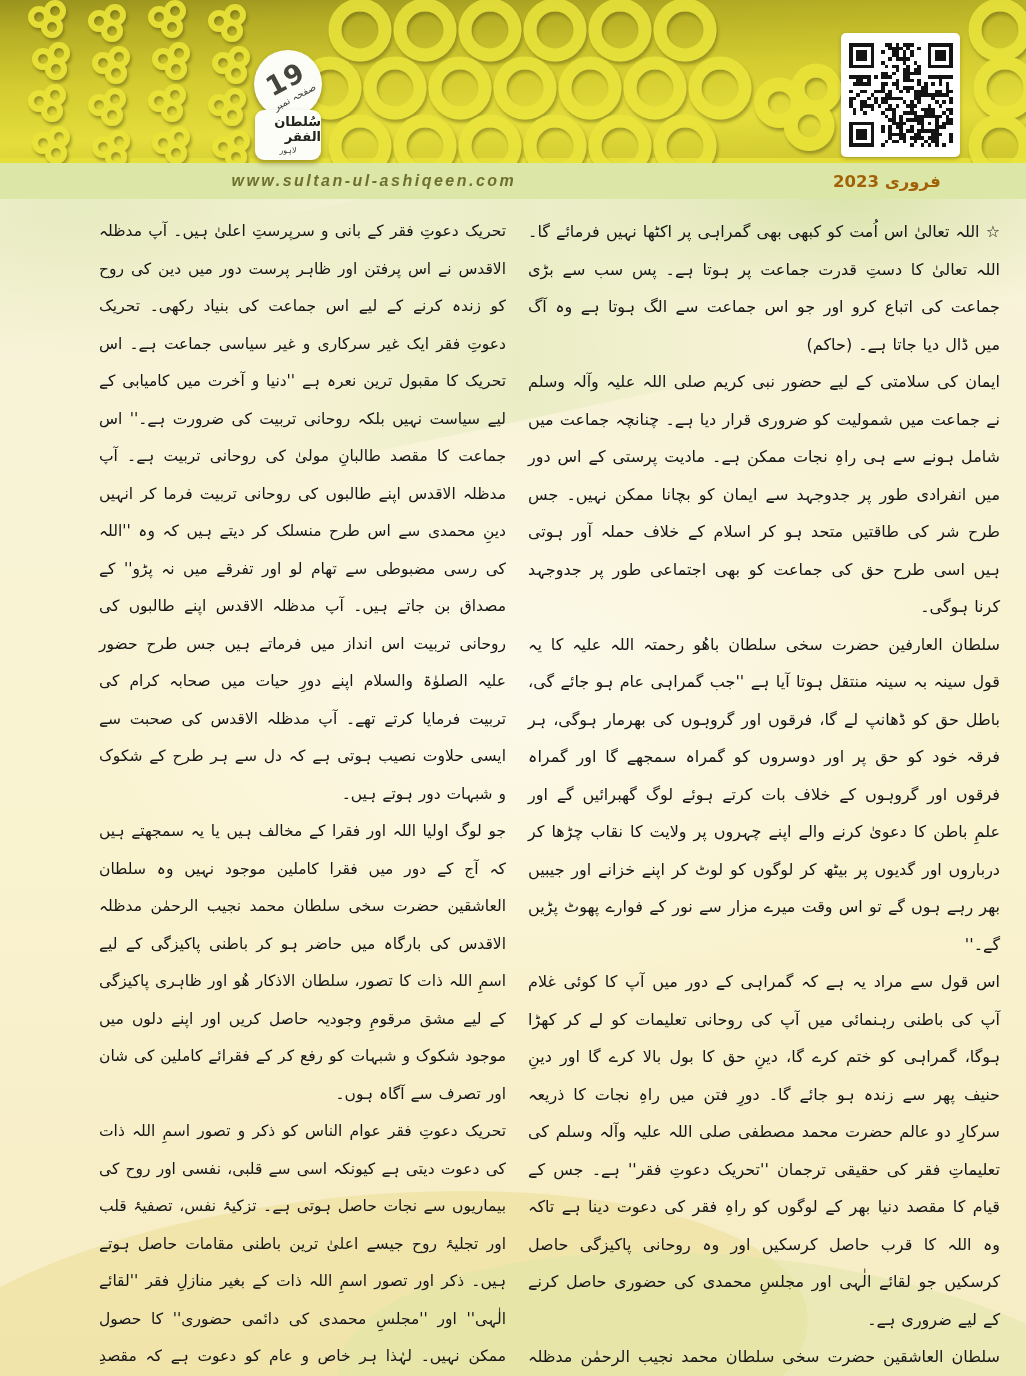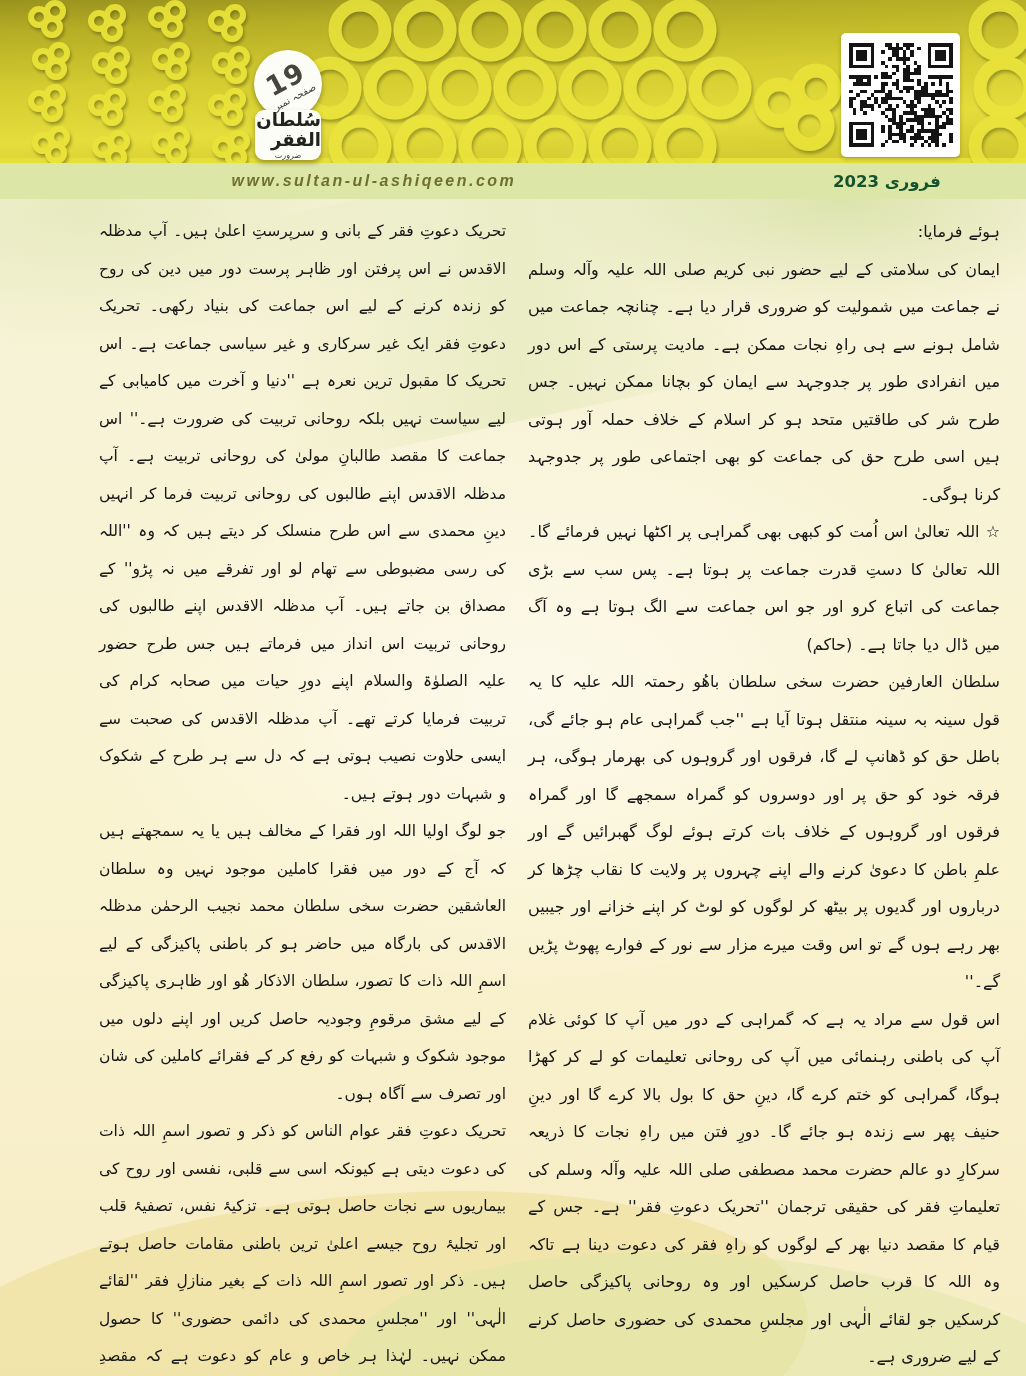--- a/index.html
+++ b/index.html
@@ -19,37 +19,37 @@
     width:68px;height:68px;border-radius:50%;background:#fdfdf8;
     box-shadow:0 3px 5px rgba(70,65,10,.5);display:flex;align-items:center;justify-content:center;
   }
   .badge-inner{transform:rotate(-28deg);text-align:center;line-height:1;}
   .badge-num{display:block;font-size:27px;font-weight:bold;color:#45453c;letter-spacing:1px;}
   .badge-label{display:block;font-size:10px;color:#3c3c34;margin-top:2px;direction:rtl;}
   .logo-box{
     margin-top:-8px;width:66px;height:50px;background:#fdfdf8;border-radius:9px;
     box-shadow:0 3px 5px rgba(70,65,10,.45);display:flex;flex-direction:column;align-items:center;justify-content:center;
   }
-  .logo-title{font-size:18px;font-weight:bold;color:#23231d;direction:rtl;line-height:1.1;}
+  .logo-title{font-size:13px;font-weight:bold;color:#23231d;direction:rtl;line-height:1.1;}
   .logo-sub{font-size:8px;color:#3a3a30;direction:rtl;margin-top:2px;}
   .qr-frame{
     position:absolute;right:66px;top:33px;width:119px;height:124px;background:#ffffff;border-radius:5px;
     z-index:2;display:flex;align-items:center;justify-content:center;box-shadow:0 2px 4px rgba(80,74,12,.35);
   }
   .qr-frame svg{width:104px;height:104px;shape-rendering:crispEdges;}
   
   .info-bar{
     width:1026px;height:36px;background:#dce6a6;display:flex;align-items:center;
   }
   .info-bar .url{
     flex:4.3;text-align:center;font-family:"Liberation Sans",sans-serif;font-style:italic;font-weight:bold;
     font-size:16px;letter-spacing:2.5px;color:#6f7030;white-space:nowrap;
   }
   .info-bar .issue-date{
-    flex:1.6;text-align:center;direction:rtl;font-weight:bold;font-size:16.5px;color:#14532d;white-space:nowrap;
+    flex:1.6;text-align:center;direction:rtl;font-weight:bold;font-size:16.5px;color:#a16207;white-space:nowrap;
   }
   
   .content{
     position:relative;box-sizing:border-box;width:1026px;height:1178px;
     padding:14px 26px 0 88px;display:flex;gap:22px;direction:rtl;overflow:hidden;
     background:
       radial-gradient(430px 170px at 82% 0%, rgba(186,209,120,.45), transparent 70%),
       radial-gradient(520px 210px at 8% 1%, rgba(205,222,150,.38), transparent 70%),
       radial-gradient(640px 420px at 52% 42%, rgba(255,255,255,.55), transparent 72%),
       linear-gradient(180deg,#f7f3da 0%,#faf3d0 55%,#f6ecc4 100%);
@@ -138,21 +138,21 @@
 
     <div class="badge-stack">
       <div class="page-badge">
         <div class="badge-inner">
           <span class="badge-num">19</span>
           <span class="badge-label">صفحہ نمبر</span>
         </div>
       </div>
       <div class="logo-box">
         <span class="logo-title">سُلطان الفقر</span>
-        <span class="logo-sub">ضرورت</span>
+        <span class="logo-sub">لاہور</span>
       </div>
     </div>
 
     <div class="qr-frame">
       <svg id="qr-svg" viewBox="0 0 29 29" aria-hidden="true">
           <rect x="10" y="0" width="1" height="1" fill="#141414"></rect>
           <rect x="11" y="0" width="1" height="1" fill="#141414"></rect>
           <rect x="13" y="0" width="1" height="1" fill="#141414"></rect>
           <rect x="15" y="0" width="1" height="1" fill="#141414"></rect>
           <rect x="16" y="0" width="1" height="1" fill="#141414"></rect>
@@ -448,23 +448,22 @@
     <span class="url">www.sultan-ul-ashiqeen.com</span>
     <span class="issue-date">فروری 2023</span>
   </div>
 
   <main class="content">
     <div class="bg-blob blob-streak"></div>
     <div class="bg-blob blob-wave1"></div>
     <div class="bg-blob blob-wave2"></div>
 
     <section class="col col-first">
-      <p>ہوئے فرمایا:</p>
+      <p>☆  اللہ تعالیٰ اس اُمت کو کبھی بھی گمراہی پر اکٹھا نہیں فرمائے گا۔ اللہ تعالیٰ کا دستِ قدرت جماعت پر ہوتا ہے۔ پس سب سے بڑی جماعت کی اتباع کرو اور جو اس جماعت سے الگ ہوتا ہے وہ آگ میں ڈال دیا جاتا ہے۔ (حاکم)</p>
       <p>ایمان کی سلامتی کے لیے حضور نبی کریم صلی اللہ علیہ وآلہ وسلم نے جماعت میں شمولیت کو ضروری قرار دیا ہے۔ چنانچہ جماعت میں شامل ہونے سے ہی راہِ نجات ممکن ہے۔ مادیت پرستی کے اس دور میں انفرادی طور پر جدوجہد سے ایمان کو بچانا ممکن نہیں۔ جس طرح شر کی طاقتیں متحد ہو کر اسلام کے خلاف حملہ آور ہوتی ہیں اسی طرح حق کی جماعت کو بھی اجتماعی طور پر جدوجہد کرنا ہوگی۔</p>
-      <p>☆  اللہ تعالیٰ اس اُمت کو کبھی بھی گمراہی پر اکٹھا نہیں فرمائے گا۔ اللہ تعالیٰ کا دستِ قدرت جماعت پر ہوتا ہے۔ پس سب سے بڑی جماعت کی اتباع کرو اور جو اس جماعت سے الگ ہوتا ہے وہ آگ میں ڈال دیا جاتا ہے۔ (حاکم)</p>
       <p>سلطان العارفین حضرت سخی سلطان باھُو رحمتہ اللہ علیہ کا یہ قول سینہ بہ سینہ منتقل ہوتا آیا ہے ''جب گمراہی عام ہو جائے گی، باطل حق کو ڈھانپ لے گا، فرقوں اور گروہوں کی بھرمار ہوگی، ہر فرقہ خود کو حق پر اور دوسروں کو گمراہ سمجھے گا اور گمراہ فرقوں اور گروہوں کے خلاف بات کرتے ہوئے لوگ گھبرائیں گے اور علمِ باطن کا دعویٰ کرنے والے اپنے چہروں پر ولایت کا نقاب چڑھا کر درباروں اور گدیوں پر بیٹھ کر لوگوں کو لوٹ کر اپنے خزانے اور جیبیں بھر رہے ہوں گے تو اس وقت میرے مزار سے نور کے فوارے پھوٹ پڑیں گے۔''</p>
       <p>اس قول سے مراد یہ ہے کہ گمراہی کے دور میں آپ کا کوئی غلام آپ کی باطنی رہنمائی میں آپ کی روحانی تعلیمات کو لے کر کھڑا ہوگا، گمراہی کو ختم کرے گا، دینِ حق کا بول بالا کرے گا اور دینِ حنیف پھر سے زندہ ہو جائے گا۔ دورِ فتن میں راہِ نجات کا ذریعہ سرکارِ دو عالم حضرت محمد مصطفی صلی اللہ علیہ وآلہ وسلم کی تعلیماتِ فقر کی حقیقی ترجمان ''تحریک دعوتِ فقر'' ہے۔ جس کے قیام کا مقصد دنیا بھر کے لوگوں کو راہِ فقر کی دعوت دینا ہے تاکہ وہ اللہ کا قرب حاصل کرسکیں اور وہ روحانی پاکیزگی حاصل کرسکیں جو لقائے الٰہی اور مجلسِ محمدی کی حضوری حاصل کرنے کے لیے ضروری ہے۔</p>
       <p>سلطان العاشقین حضرت سخی سلطان محمد نجیب الرحمٰن مدظلہ الاقدس</p>
     </section>
 
     <section class="col col-second">
       <p>تحریک دعوتِ فقر کے بانی و سرپرستِ اعلیٰ ہیں۔ آپ مدظلہ الاقدس نے اس پرفتن اور ظاہر پرست دور میں دین کی روح کو زندہ کرنے کے لیے اس جماعت کی بنیاد رکھی۔ تحریک دعوتِ فقر ایک غیر سرکاری و غیر سیاسی جماعت ہے۔ اس تحریک کا مقبول ترین نعرہ ہے ''دنیا و آخرت میں کامیابی کے لیے سیاست نہیں بلکہ روحانی تربیت کی ضرورت ہے۔'' اس جماعت کا مقصد طالبانِ مولیٰ کی روحانی تربیت ہے۔ آپ مدظلہ الاقدس اپنے طالبوں کی روحانی تربیت فرما کر انہیں دینِ محمدی سے اس طرح منسلک کر دیتے ہیں کہ وہ ''اللہ کی رسی مضبوطی سے تھام لو اور تفرقے میں نہ پڑو'' کے مصداق بن جاتے ہیں۔ آپ مدظلہ الاقدس اپنے طالبوں کی روحانی تربیت اس انداز میں فرماتے ہیں جس طرح حضور علیہ الصلوٰۃ والسلام اپنے دورِ حیات میں صحابہ کرام کی تربیت فرمایا کرتے تھے۔ آپ مدظلہ الاقدس کی صحبت سے ایسی حلاوت نصیب ہوتی ہے کہ دل سے ہر طرح کے شکوک و شبہات دور ہوتے ہیں۔</p>
       <p>جو لوگ اولیا اللہ اور فقرا کے مخالف ہیں یا یہ سمجھتے ہیں کہ آج کے دور میں فقرا کاملین موجود نہیں وہ سلطان العاشقین حضرت سخی سلطان محمد نجیب الرحمٰن مدظلہ الاقدس کی بارگاہ میں حاضر ہو کر باطنی پاکیزگی کے لیے اسمِ اللہ ذات کا تصور، سلطان الاذکار ھُو اور ظاہری پاکیزگی کے لیے مشق مرقومِ وجودیہ حاصل کریں اور اپنے دلوں میں موجود شکوک و شبہات کو رفع کر کے فقرائے کاملین کی شان اور تصرف سے آگاہ ہوں۔</p>
       <p>تحریک دعوتِ فقر عوام الناس کو ذکر و تصور اسمِ اللہ ذات کی دعوت دیتی ہے کیونکہ اسی سے قلبی، نفسی اور روح کی بیماریوں سے نجات حاصل ہوتی ہے۔ تزکیۂ نفس، تصفیۂ قلب اور تجلیۂ روح جیسے اعلیٰ ترین باطنی مقامات حاصل ہوتے ہیں۔ ذکر اور تصور اسمِ اللہ ذات کے بغیر منازلِ فقر ''لقائے الٰہی'' اور ''مجلسِ محمدی کی دائمی حضوری'' کا حصول ممکن نہیں۔ لہٰذا ہر خاص و عام کو دعوت ہے کہ مقصدِ حیات میں کامیاب و کامران ہونے کے لیے تحریک دعوتِ فقر کا حصہ بنیں۔</p>
 

